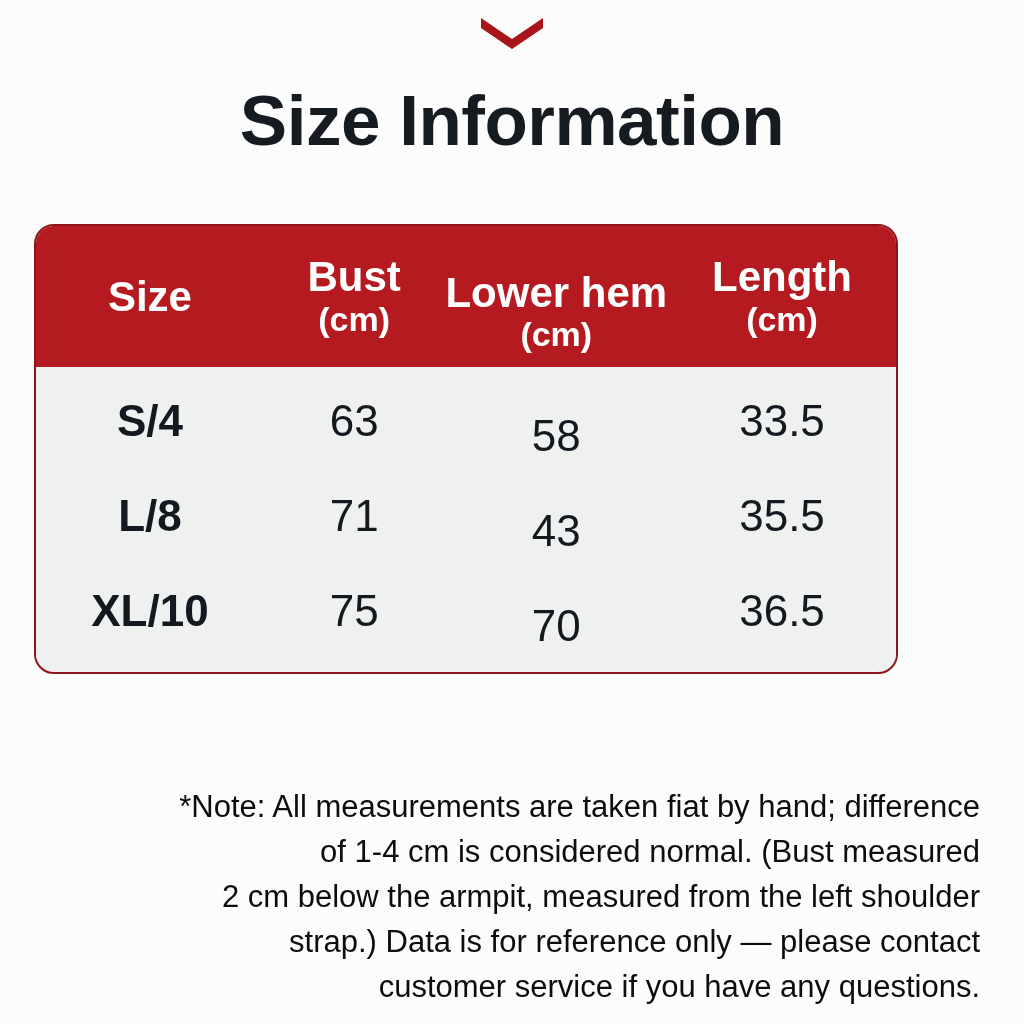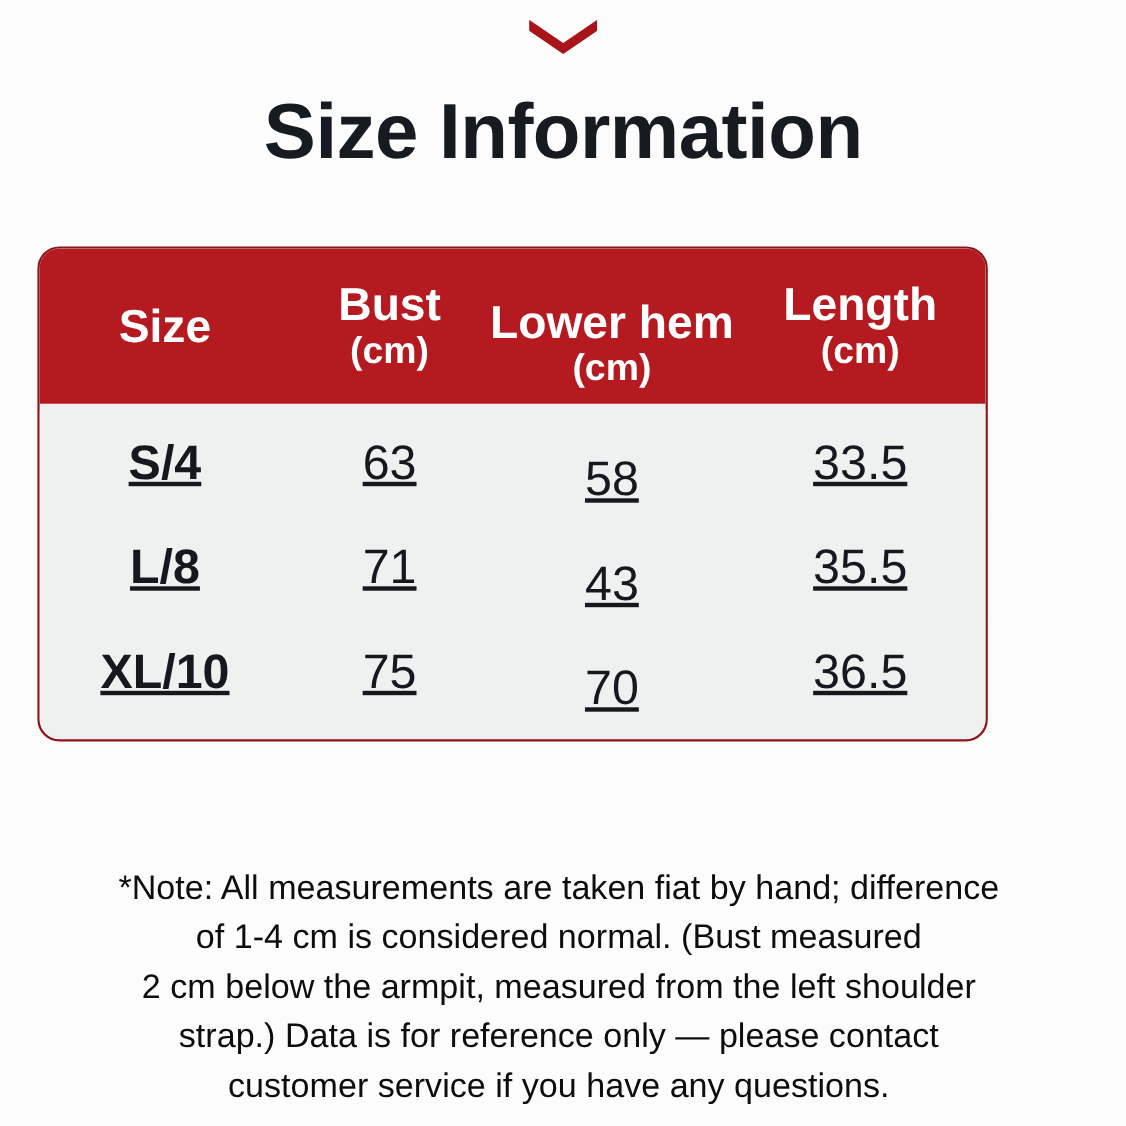--- a/index.html
+++ b/index.html
@@ -82,41 +82,40 @@
     display: flex;
     align-items: center;
     height: 95px;
     background: #eff0f0;
   }
   .trow .cell {
     text-align: center;
     color: #15191f;
     font-size: 44px;
     line-height: 1;
-    text-decoration: underline;
   }
   .trow .cell.size-cell {
     font-weight: bold;
   }
 
   
   .col-size   { width: 26.5%; }
   .col-bust   { width: 21.0%; }
   .col-hem    { width: 26.0%; margin-top: 31px; }
   .col-length { width: 26.5%; }
 
   .tbody { padding-top: 6px; padding-bottom: 14px; }
 
   
   .note {
     position: absolute;
-    left: 46px;
+    left: 56px;
     top: 784px;
     width: 924px;
-    text-align: center;
+    text-align: right;
     font-size: 31px;
     line-height: 45px;
     color: #0d0d0d;
   }
   .note .nline { display: block; white-space: nowrap; }
 </style>
 </head>
 <body>
 
 <div class="page">

